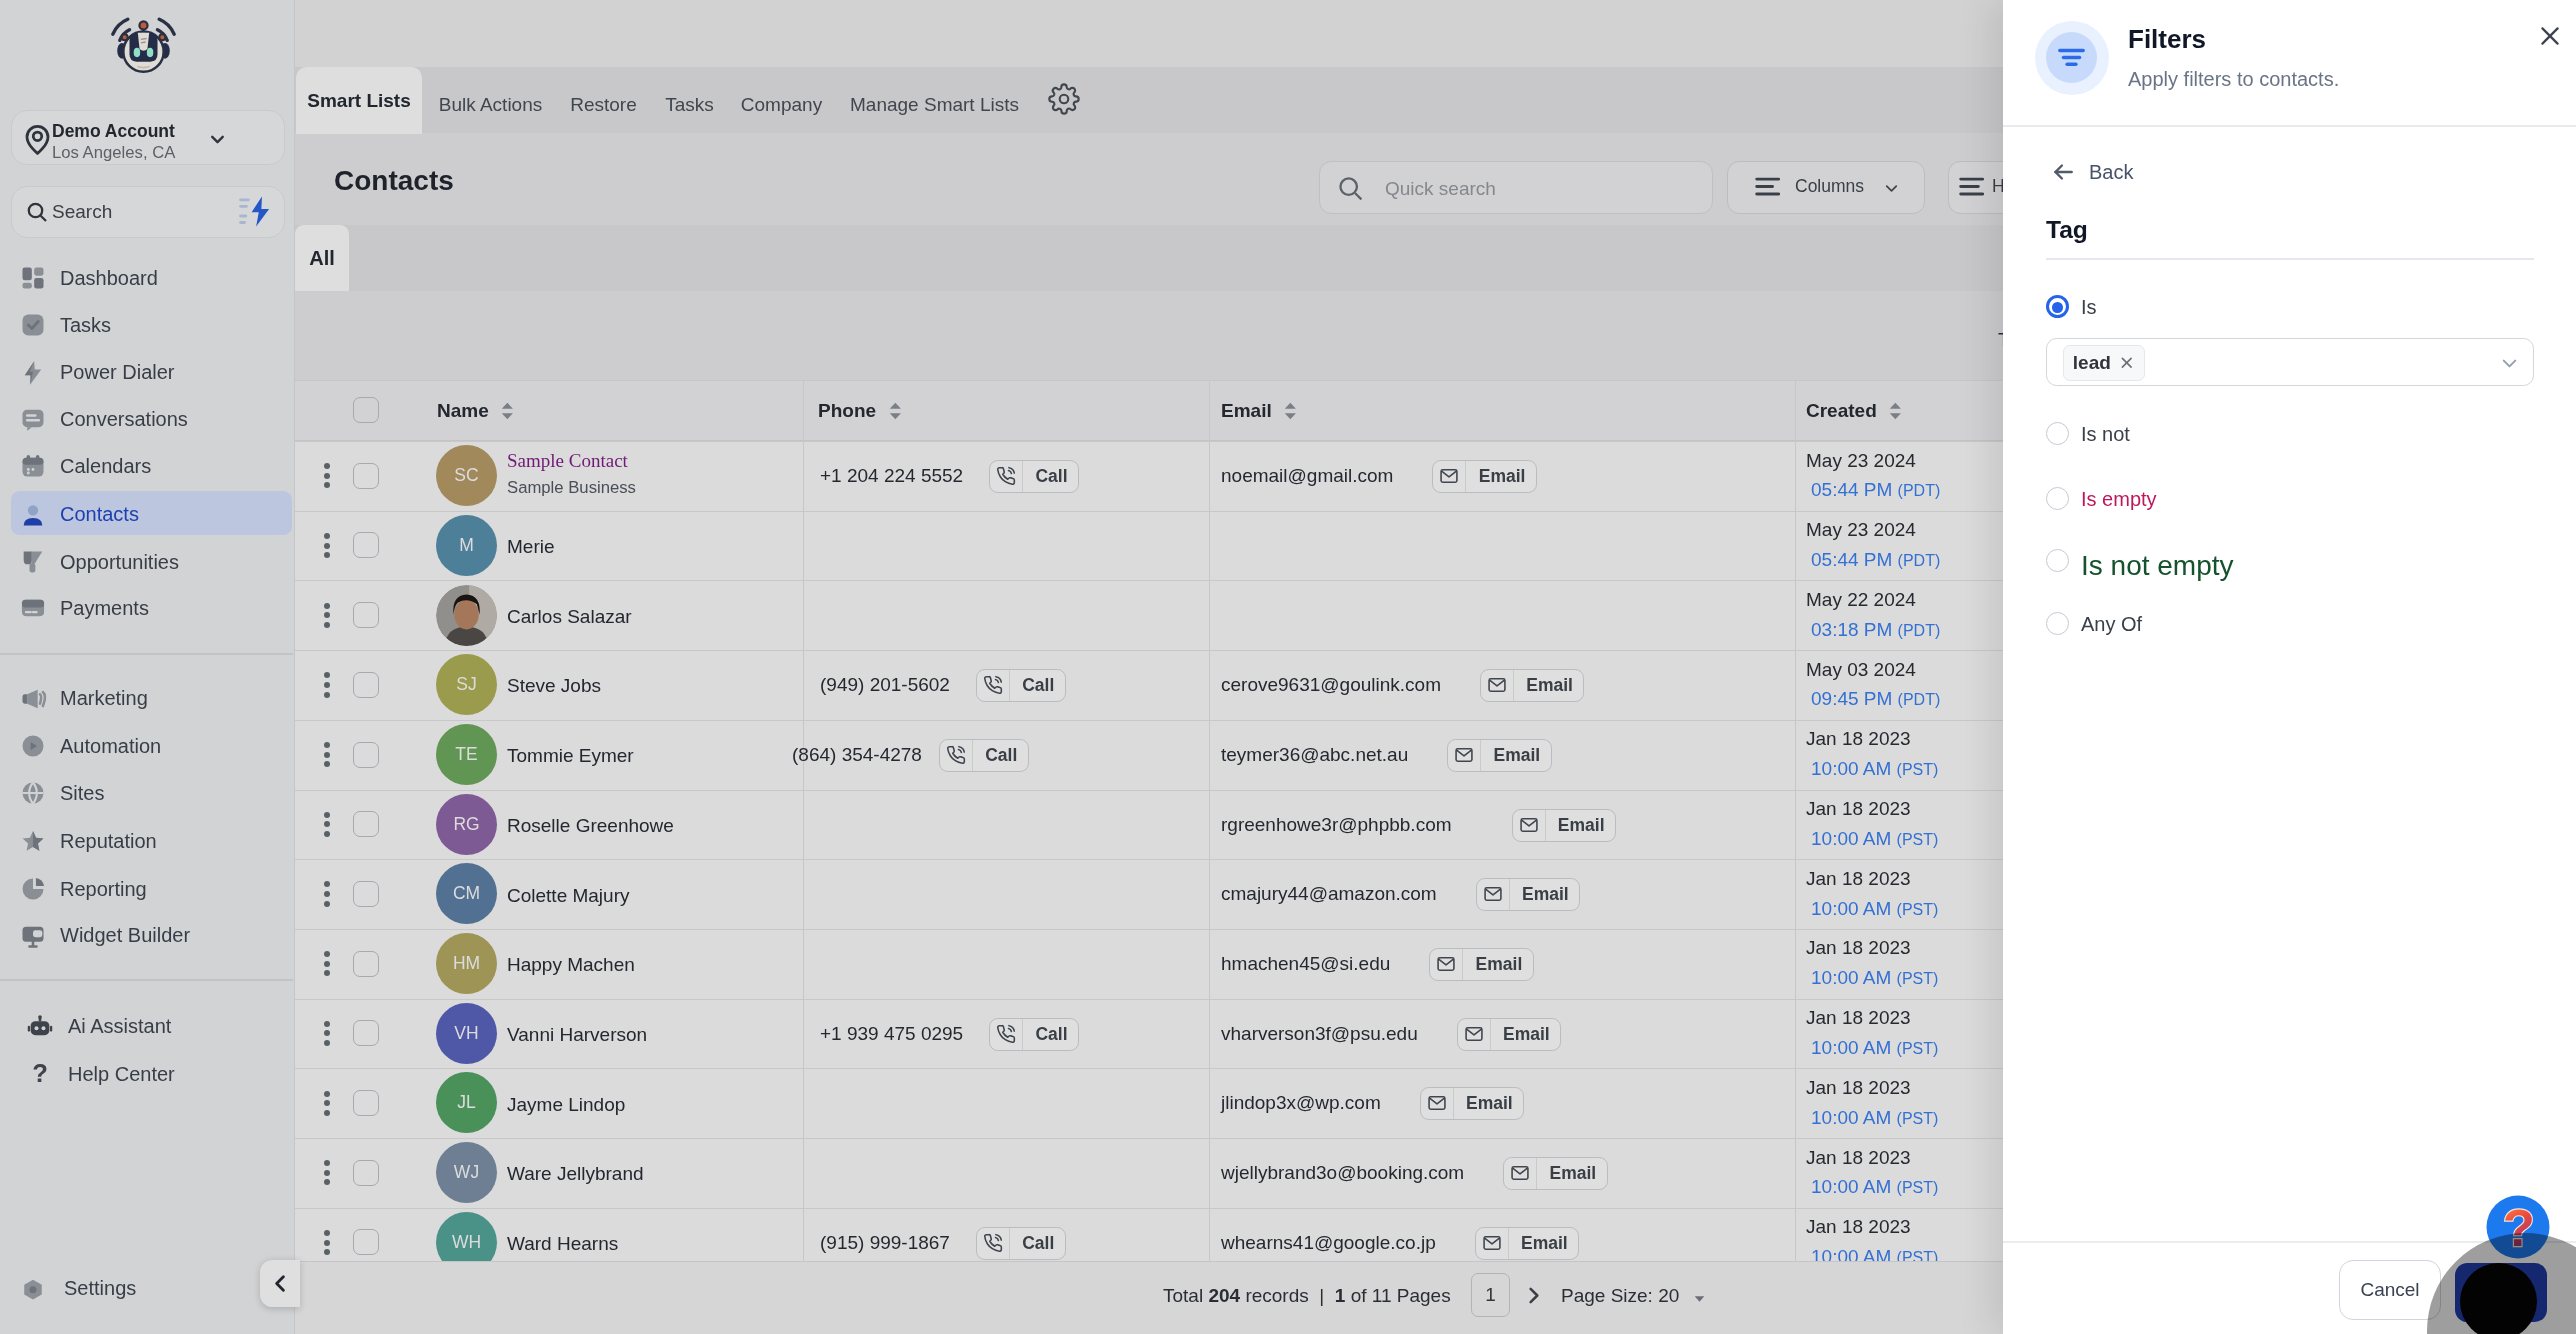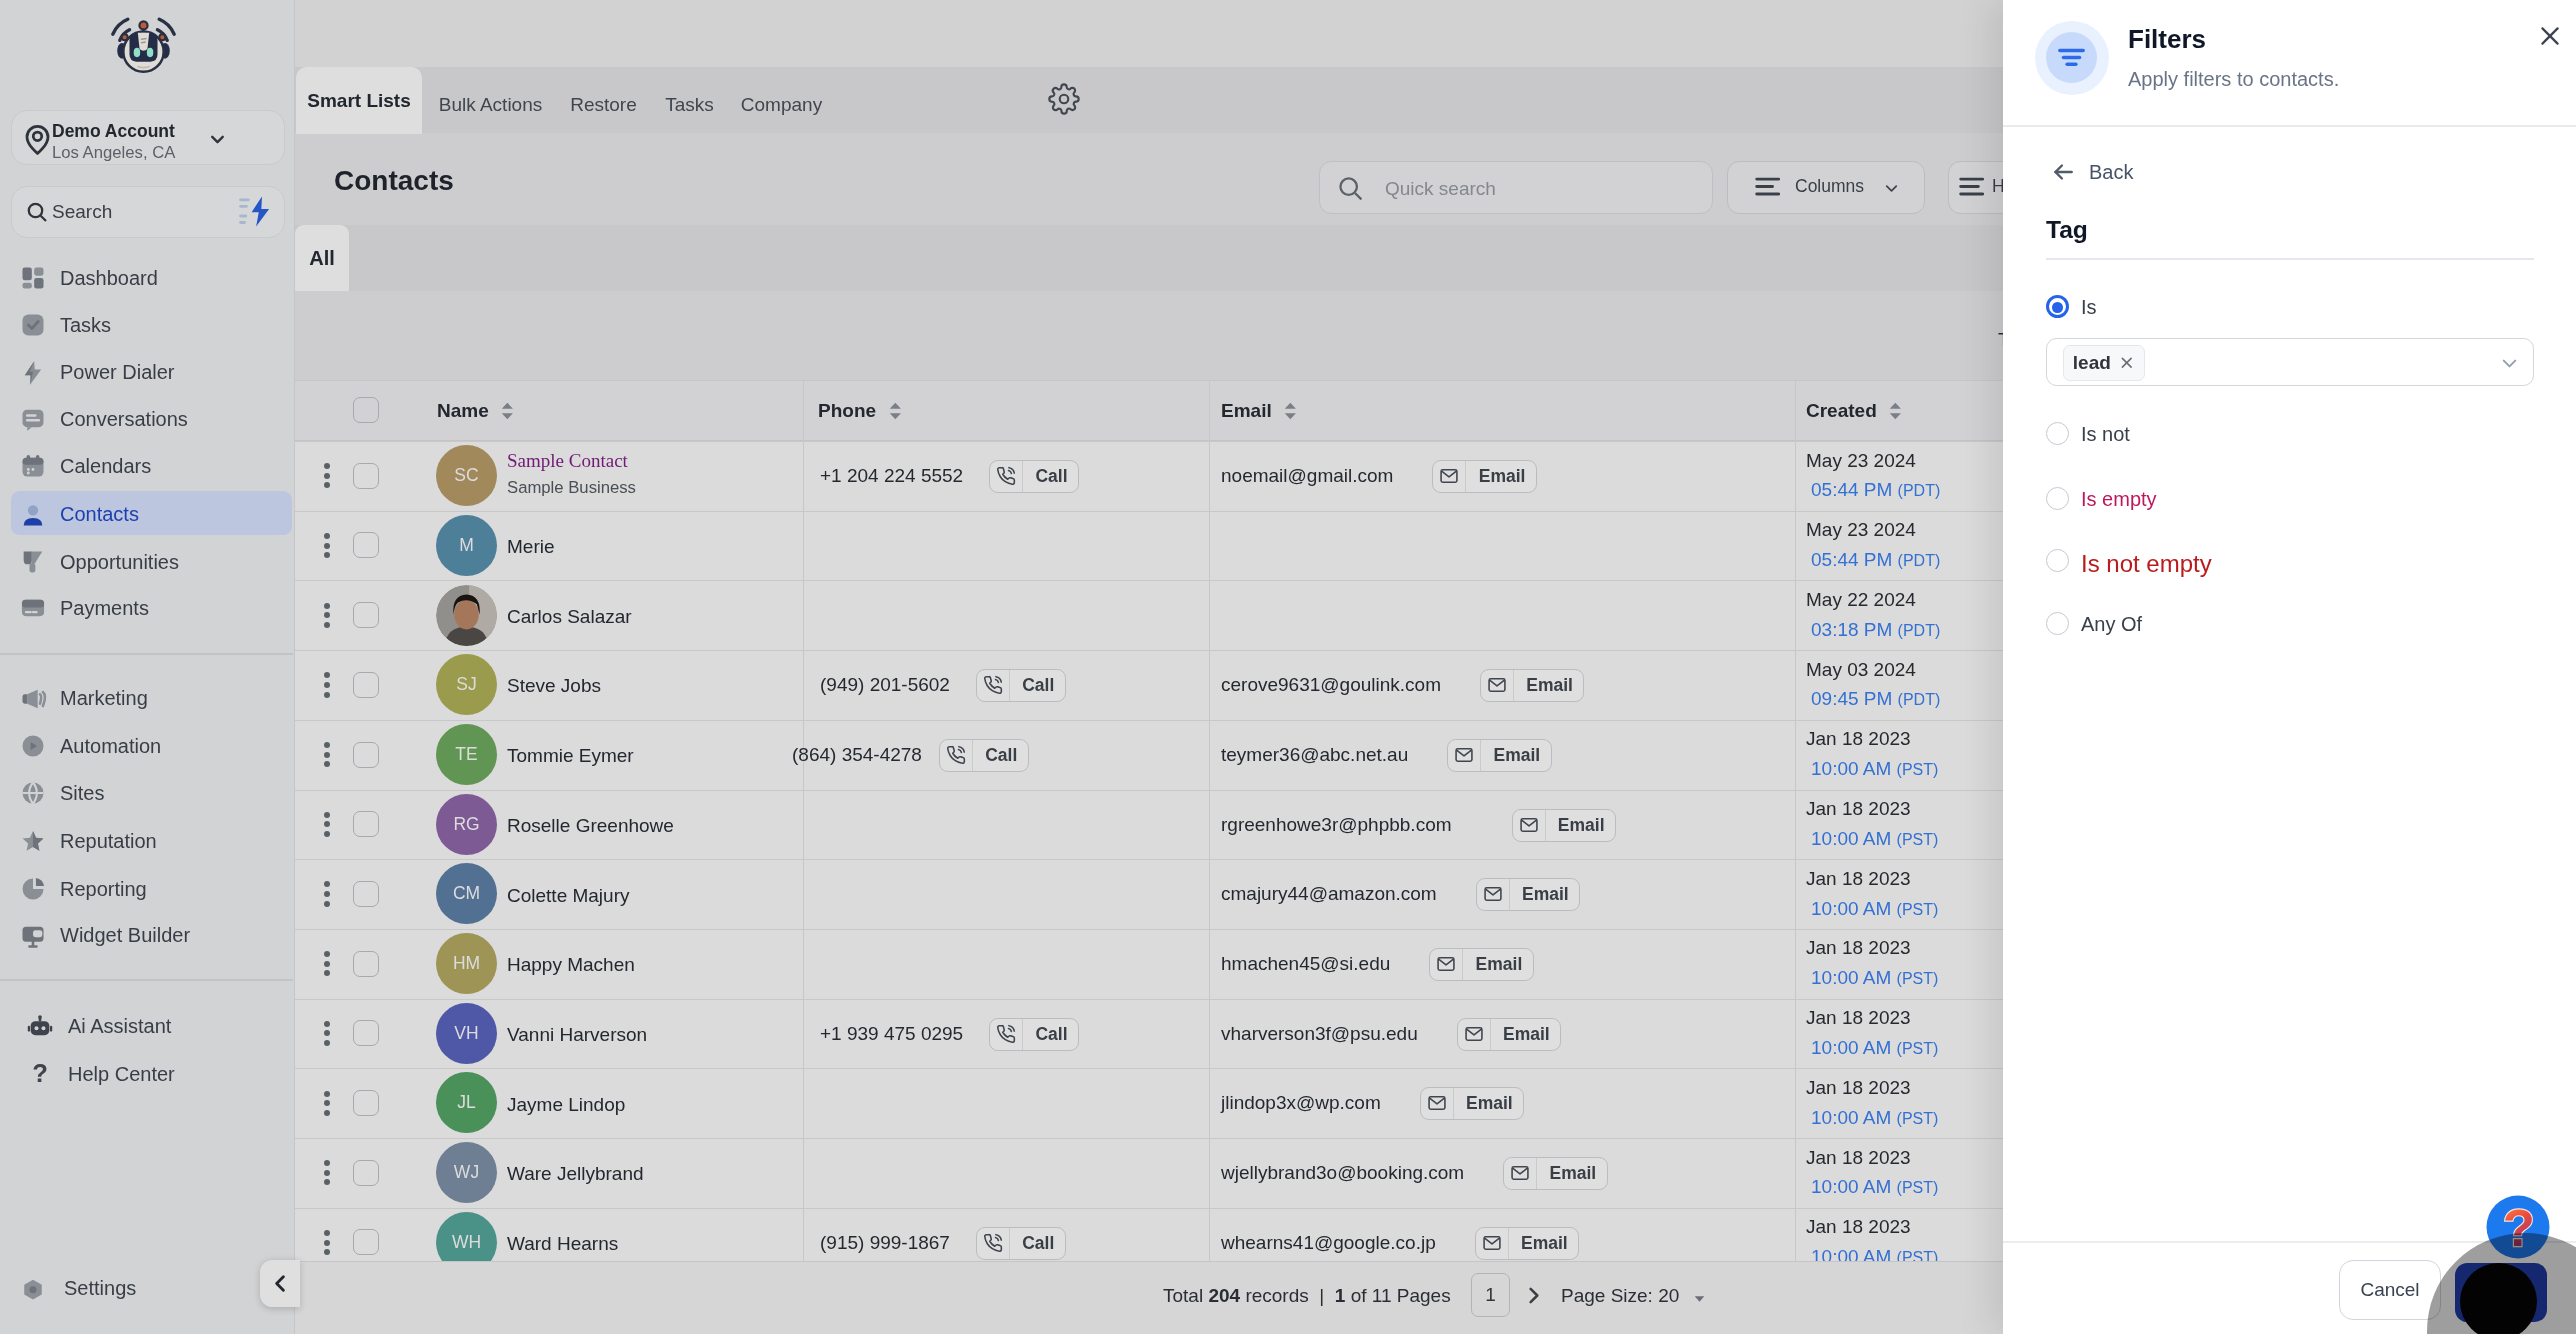--- a/index.html
+++ b/index.html
@@ -16,20 +16,21 @@
 <div class="abs" style="left:295px;top:133px;width:2281px;height:92px;background:#CDCDCF;"></div>
 <div class="abs" style="left:295px;top:225px;width:2281px;height:66px;background:#C8C8CA;"></div>
 <div class="abs" style="left:295px;top:291px;width:2281px;height:89px;background:#CDCDCF;"></div>
 <div class="abs" style="left:295px;top:380px;width:2281px;height:61px;background:#D2D2D4;border-top:0.9px solid #C6C6C8;border-bottom:0.9px solid #C4C4C6;"></div>
 <div class="abs" style="left:295px;top:441px;width:2281px;height:820px;background:#DBDBDC;"></div>
 <div class="abs" style="left:296px;top:67px;width:126px;height:67px;background:#DEDEDF;border-radius:10.5px 10.5px 0 0;display:flex;align-items:center;justify-content:center;font-size:19px;font-weight:bold;color:#22272F;z-index:2;white-space:nowrap;">Smart Lists</div>
 <div class="abs" style="top:77px;height:56px;font-size:19px;white-space:nowrap;color:#41464E;display:flex;align-items:center;justify-content:center;left:359px;width:263px;">Bulk Actions</div>
 <div class="abs" style="top:77px;height:56px;font-size:19px;white-space:nowrap;color:#41464E;display:flex;align-items:center;justify-content:center;left:472px;width:263px;">Restore</div>
 <div class="abs" style="top:77px;height:56px;font-size:19px;white-space:nowrap;color:#41464E;display:flex;align-items:center;justify-content:center;left:558px;width:263px;">Tasks</div>
 <div class="abs" style="top:77px;height:56px;font-size:19px;white-space:nowrap;color:#41464E;display:flex;align-items:center;justify-content:center;left:650px;width:263px;">Company</div>
+<div class="abs" style="top:77px;height:56px;font-size:19px;white-space:nowrap;color:#41464E;display:flex;align-items:center;justify-content:center;left:803px;width:263px;">Manage Smart Lists</div>
 <svg class="abs" style="left:1048px;top:83px;" width="32" height="32" viewBox="0 0 24 24" fill="none" stroke="#41464E" stroke-width="1.6" stroke-linecap="round" stroke-linejoin="round">
       <circle cx="12" cy="12" r="3.2"></circle>
       <path d="M19.4 15a1.65 1.65 0 0 0 .33 1.82l.06.06a2 2 0 1 1-2.83 2.83l-.06-.06a1.65 1.65 0 0 0-1.82-.33 1.65 1.65 0 0 0-1 1.51V21a2 2 0 1 1-4 0v-.09A1.65 1.65 0 0 0 9 19.4a1.65 1.65 0 0 0-1.82.33l-.06.06a2 2 0 1 1-2.83-2.83l.06-.06a1.65 1.65 0 0 0 .33-1.82 1.65 1.65 0 0 0-1.51-1H3a2 2 0 1 1 0-4h.09A1.65 1.65 0 0 0 4.6 9a1.65 1.65 0 0 0-.33-1.82l-.06-.06a2 2 0 1 1 2.83-2.83l.06.06a1.65 1.65 0 0 0 1.82.33H9a1.65 1.65 0 0 0 1-1.51V3a2 2 0 1 1 4 0v.09a1.65 1.65 0 0 0 1 1.51 1.65 1.65 0 0 0 1.82-.33l.06-.06a2 2 0 1 1 2.83 2.83l-.06.06a1.65 1.65 0 0 0-.33 1.82V9a1.65 1.65 0 0 0 1.51 1H21a2 2 0 1 1 0 4h-.09a1.65 1.65 0 0 0-1.51 1z"></path>
     </svg>
 <div class="abs" style="left:334px;top:165px;font-size:28px;font-weight:bold;color:#1E232B;">Contacts</div>
 <div class="abs" style="left:1319px;top:161px;width:394px;height:53px;border:1.8px solid #BFC0C3;border-radius:12.3px;background:#D2D2D4;"></div>
 <svg class="abs" style="left:1336px;top:174px;" width="29" height="29" viewBox="0 0 24 24" fill="none" stroke="#5C6168" stroke-width="1.9">
       <circle cx="10.5" cy="10.5" r="6.8"></circle>
       <line x1="15.7" y1="15.7" x2="21" y2="21"></line>
     </svg>
@@ -589,21 +590,21 @@
       </svg>
     </div>
 <svg class="abs" style="left:2498px;top:352px;" width="23" height="23" viewBox="0 0 24 24" fill="none" stroke="#98A2B3" stroke-width="2.2" stroke-linecap="round" stroke-linejoin="round">
       <polyline points="6,9 12,15 18,9"></polyline>
     </svg>
 <div class="abs" style="left:2046px;top:422px;width:23px;height:23px;border-radius:50%;border:1.8px solid #C4CAD4;background:#fff;"></div>
 <div class="abs" style="left:2081px;top:423px;font-size:20px;color:#3A4049;">Is not</div>
 <div class="abs" style="left:2046px;top:487px;width:23px;height:23px;border-radius:50%;border:1.8px solid #C4CAD4;background:#fff;"></div>
 <div class="abs" style="left:2081px;top:488px;font-size:20px;color:#be185d;">Is empty</div>
 <div class="abs" style="left:2046px;top:549px;width:23px;height:23px;border-radius:50%;border:1.8px solid #C4CAD4;background:#fff;"></div>
-<div class="abs" style="left:2081px;top:550px;font-size:24px;color:#b91c1c;">Is not empty</div>
+<div class="abs" style="left:2081px;top:550px;font-size:28px;color:#14532d;">Is not empty</div>
 <div class="abs" style="left:2046px;top:612px;width:23px;height:23px;border-radius:50%;border:1.8px solid #C4CAD4;background:#fff;"></div>
 <div class="abs" style="left:2081px;top:613px;font-size:20px;color:#3A4049;">Any Of</div>
 <div class="abs" style="left:2003px;top:1241px;width:573px;height:1.8px;background:#EAECF0;"></div>
 <div class="abs" style="left:2339px;top:1260px;width:102px;height:60px;border:1.8px solid #D0D5DD;border-radius:14px;background:#fff;display:flex;align-items:center;justify-content:center;font-size:19px;color:#3A4352;">Cancel</div>
 <div class="abs" style="left:2455px;top:1263px;width:92px;height:59px;border-radius:12.3px;background:#2342B4;display:flex;align-items:center;justify-content:center;font-size:19px;color:#E8ECF8;">Apply</div>
 <svg class="abs" style="left:2483px;top:1192px;" width="70" height="70" viewBox="0 0 80 80">
 <defs>
         <linearGradient id="qg" x1="0" y1="0" x2="0.3" y2="1">
 <stop offset="0" stop-color="#FF9D4D"></stop>
           <stop offset="0.45" stop-color="#EE4B3C"></stop>

